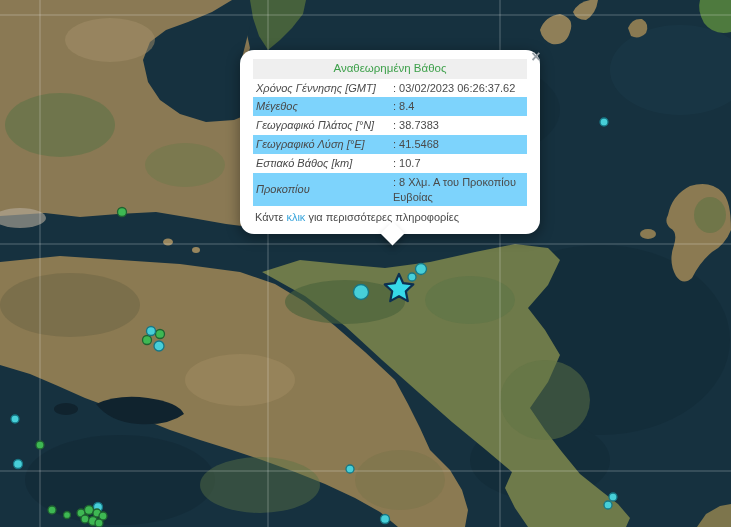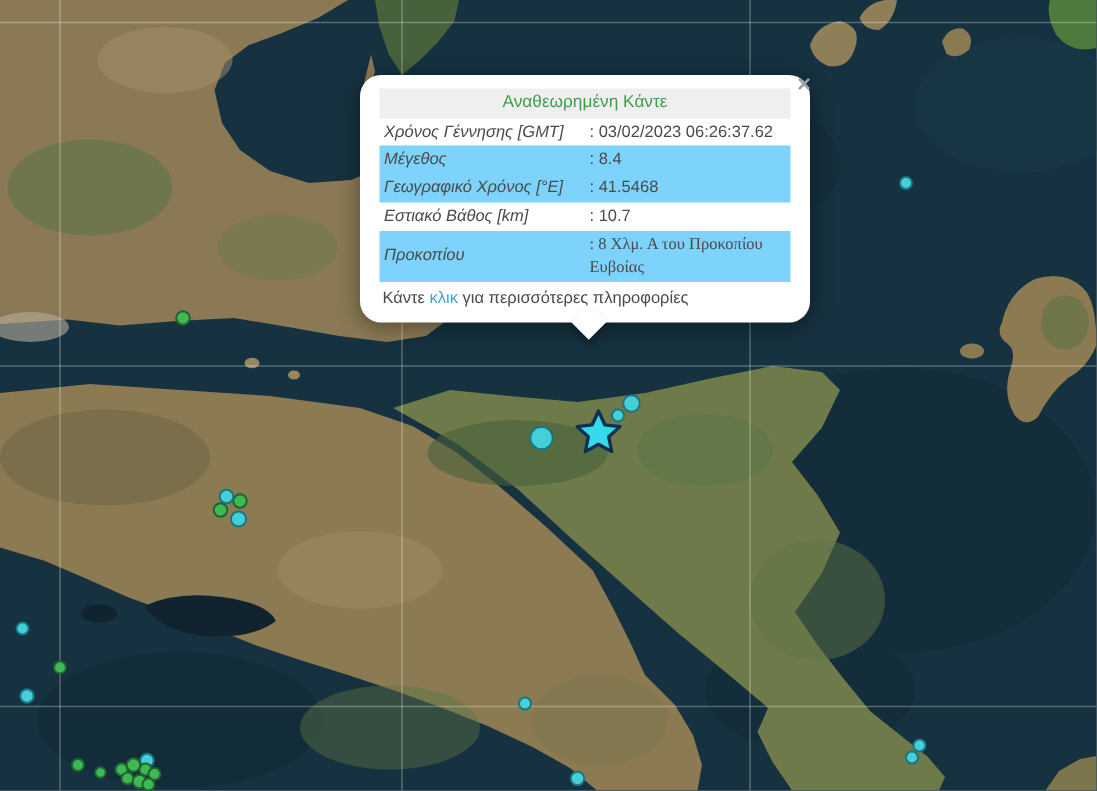--- a/index.html
+++ b/index.html
@@ -24,21 +24,21 @@
   .popup-close{
     position:absolute;top:-1px;right:-4px;width:16px;height:16px;
     font-size:16px;line-height:16px;text-align:center;
     color:#97a0a7;cursor:pointer;font-weight:bold;
   }
   table.ev{border-collapse:collapse;width:100%;}
   table.ev td,table.ev th{padding:2px 3px;vertical-align:middle;text-align:left;font-weight:normal;}
   table.ev th.ph{background:#efefef;color:#3da04a;text-align:center;font-size:11.5px;padding:2px 0;}
   table.ev td.lbl{width:50%;font-style:italic;}
   table.ev td.val{width:50%;white-space:nowrap;}
-  table.ev td.val.wrap{white-space:normal;font-family:Liberation Serif, serif;}
+  table.ev td.val.wrap{white-space:normal;}
   tr.alt td{background:#7dd3fc;}
   .popup-footer{margin-top:3px;padding:1px 2px 2px 2px;color:#4a4a4a;}
   .popup-footer a{color:#39a5dc;text-decoration:none;cursor:pointer;}
 </style>
 </head>
 <body>
 
 <div class="stage">
 
   <svg width="731" height="527" viewBox="0 0 731 527">
@@ -136,32 +136,36 @@
         <path d="M399.0,274.0L403.2,283.2L413.3,284.4L405.8,291.2L407.8,301.1L399.0,296.2L390.2,301.1L392.2,291.2L384.7,284.4L394.8,283.2Z" fill="#36d9e9" stroke="#0d3050" stroke-width="2.2" stroke-linejoin="round"></path>
       </g>
   </svg>
 
   <div class="popup">
     <div class="popup-tail"></div>
     <div class="popup-close">×</div>
     <table class="ev">
       <tbody>
           <tr>
-            <th class="ph" colspan="2">Αναθεωρημένη Κάντε</th>
+            <th class="ph" colspan="2">Αναθεωρημένη Βάθος</th>
           </tr>
       <tr>
         <td class="lbl">Χρόνος Γέννησης [GMT]</td>
         <td class="val">: 03/02/2023 06:26:37.62</td>
       </tr>
       <tr class="alt">
         <td class="lbl">Μέγεθος</td>
         <td class="val">: 8.4</td>
       </tr>
+      <tr>
+        <td class="lbl">Γεωγραφικό Πλάτος [°N]</td>
+        <td class="val">: 38.7383</td>
+      </tr>
       <tr class="alt">
-        <td class="lbl">Γεωγραφικό Χρόνος [°E]</td>
+        <td class="lbl">Γεωγραφικό Λύση [°E]</td>
         <td class="val">: 41.5468</td>
       </tr>
       <tr>
         <td class="lbl">Εστιακό Βάθος [km]</td>
         <td class="val">: 10.7</td>
       </tr>
       <tr class="alt">
         <td class="lbl">Προκοπίου</td>
         <td class="val wrap">: 8 Χλμ. Α του Προκοπίου Ευβοίας</td>
       </tr>

